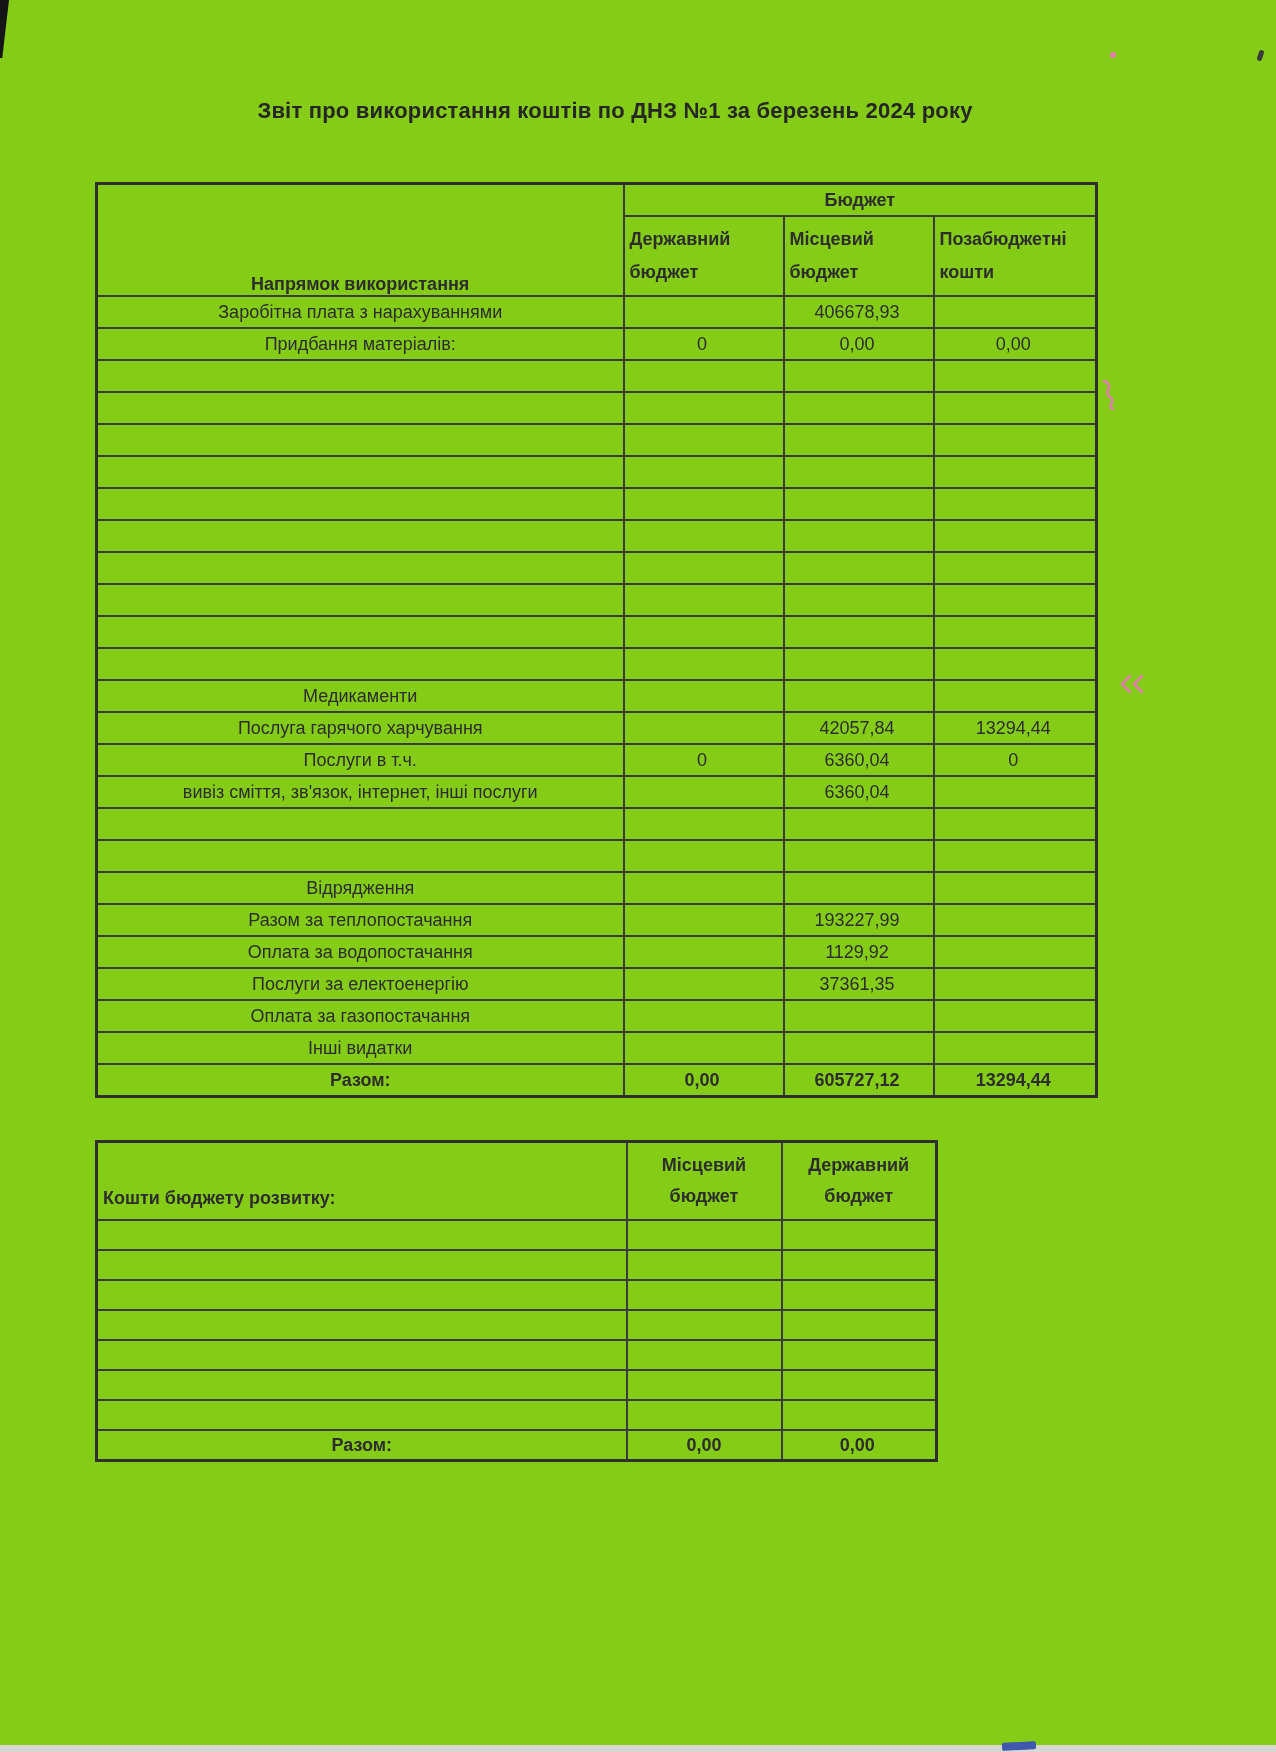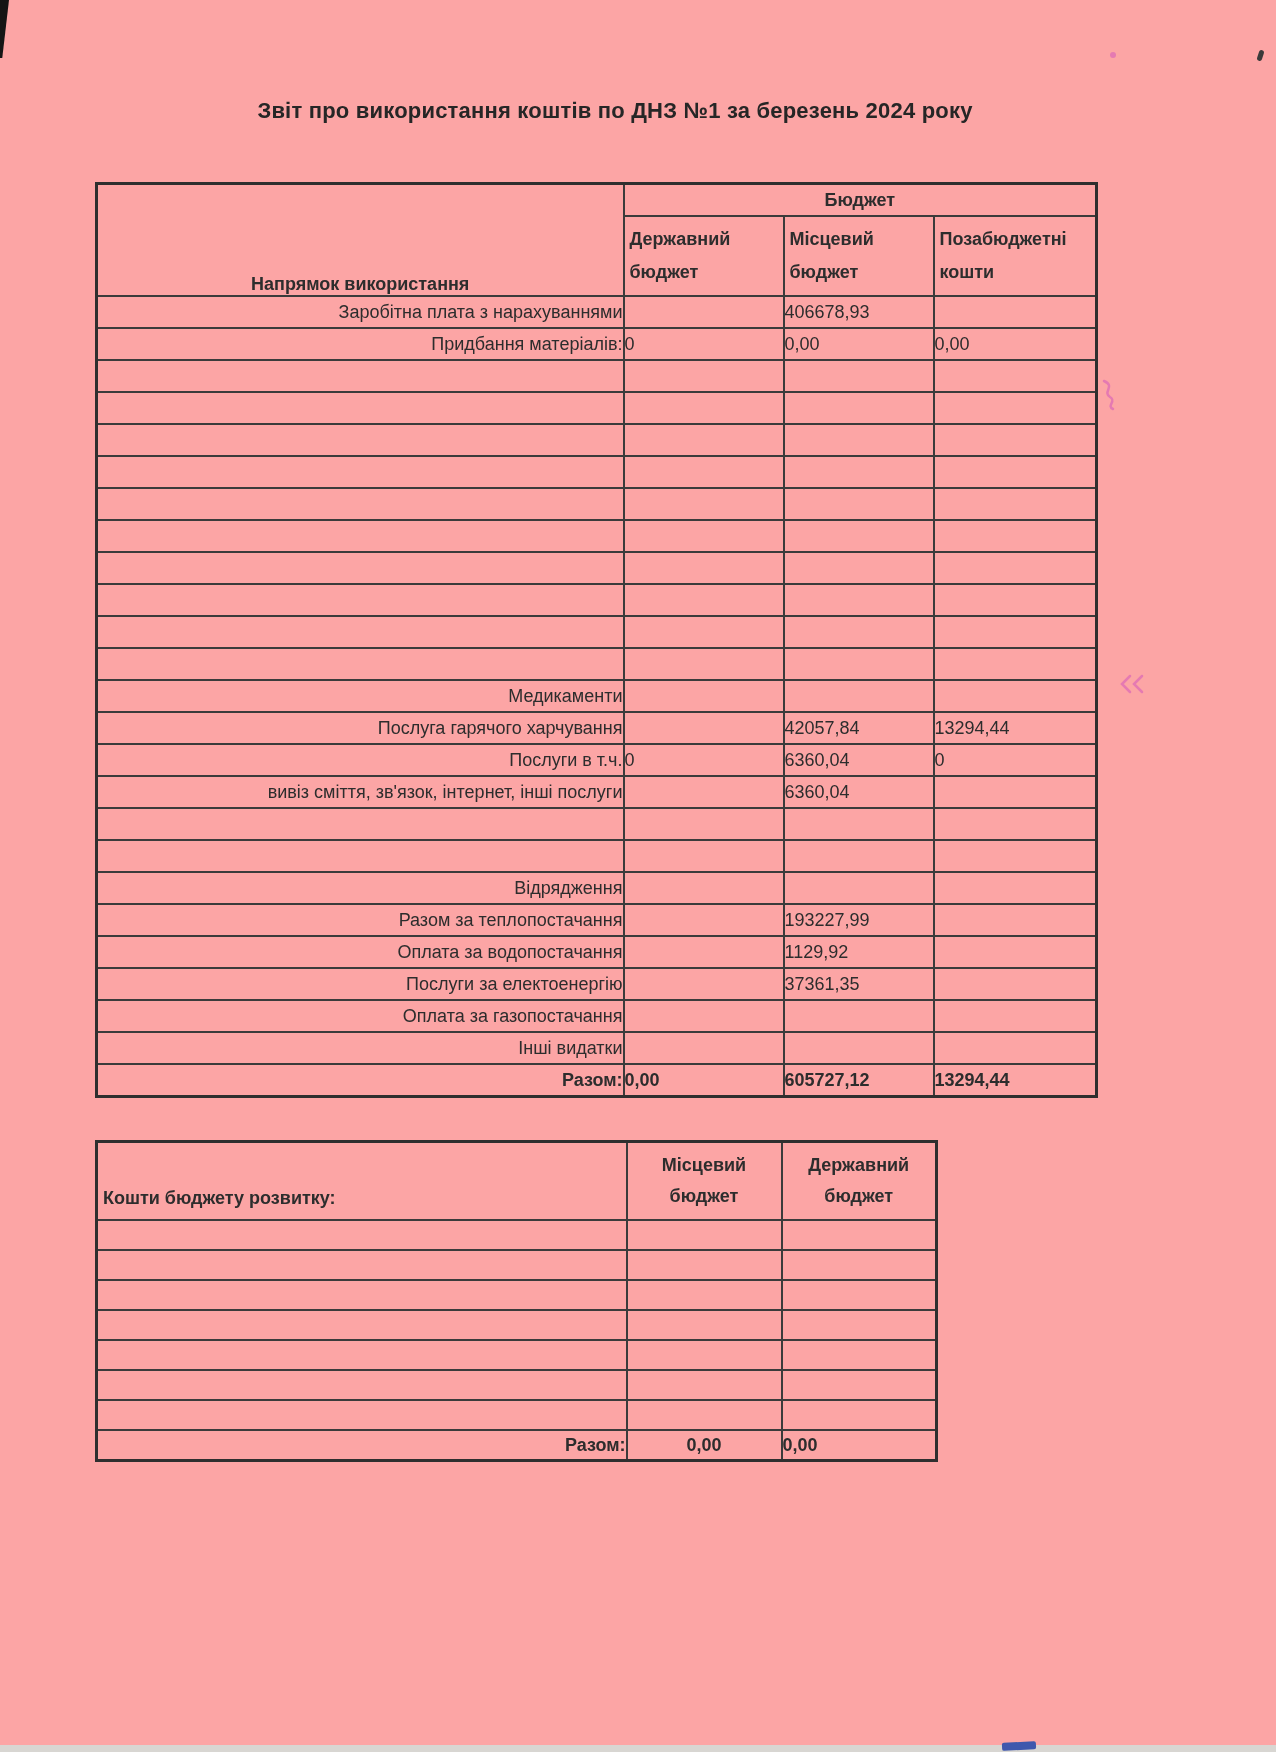--- a/index.html
+++ b/index.html
@@ -1,32 +1,32 @@
 <!DOCTYPE html>
 <html><head>
 <meta charset="utf-8">
 <style>
   html,body{margin:0;padding:0;background:#e9e7e3;}
-  .paper{position:relative;width:1276px;height:1752px;background:#fca5a5;overflow:hidden;
+  .paper{position:relative;width:1276px;height:1752px;background:#84cc16;overflow:hidden;
          font-family:"Liberation Sans","DejaVu Sans",sans-serif;color:#2d2d2d;}
   .title{position:absolute;top:98px;left:10px;width:1210px;text-align:center;
          font-size:22px;font-weight:bold;color:#262626;letter-spacing:.2px;}
   table{border-collapse:collapse;table-layout:fixed;}
   .t1{position:absolute;left:95px;top:182px;width:1000px;border:3px solid #2f2f2f;}
   .t2{position:absolute;left:95px;top:1140px;width:840px;border:3px solid #2f2f2f;}
   td,th{border:2px solid #3b3b3b;font-size:18px;overflow:hidden;padding:0;}
   th{font-weight:bold;}
   .h-budget{height:30px;text-align:center;}
   .h-sub{height:78px;text-align:left;vertical-align:middle;padding-left:5px;
          white-space:pre-line;line-height:33px;}
   .h-name{text-align:center;vertical-align:bottom;}
   .t1 tbody td{height:30px;vertical-align:middle;}
   .t2 tbody td{height:28px;vertical-align:middle;}
-  .lbl{text-align:right;}
-  .num{text-align:left;padding-right:3px;}
+  .lbl{text-align:center;}
+  .num{text-align:center;padding-right:3px;}
   .c{text-align:center;}
   .total td{font-weight:bold;height:31px;}
   .h-name2{text-align:left;vertical-align:bottom;padding:0 12px 10px 5px;height:66px;}
   .h-sub2{height:66px;text-align:center;vertical-align:middle;white-space:pre-line;line-height:31px;}
   
   .mark{position:absolute;}
   .corner-wedge{left:0;top:0;width:9px;height:58px;background:#151515;
                 clip-path:polygon(0 0,100% 0,25% 100%,0 100%);}
   .speck-tr{left:1258px;top:50px;width:5px;height:11px;background:#3a3a3a;
             border-radius:3px;transform:rotate(18deg);}

